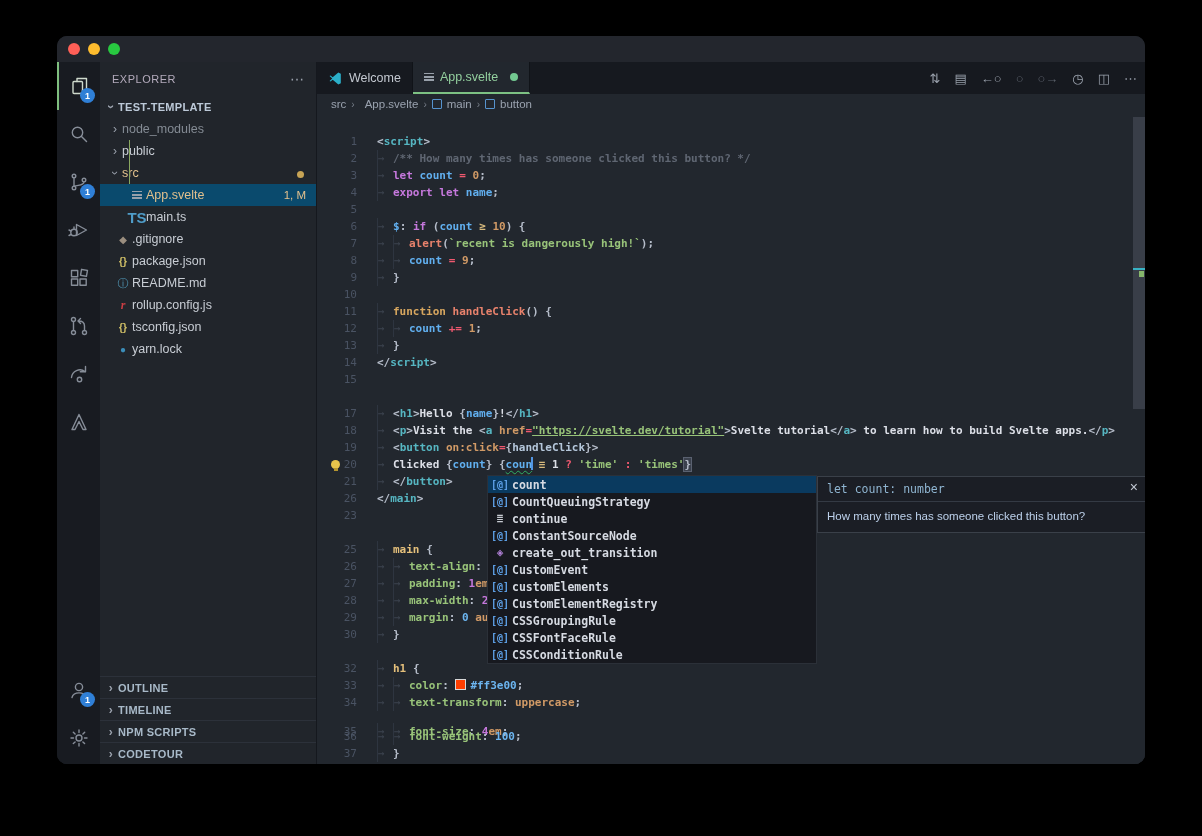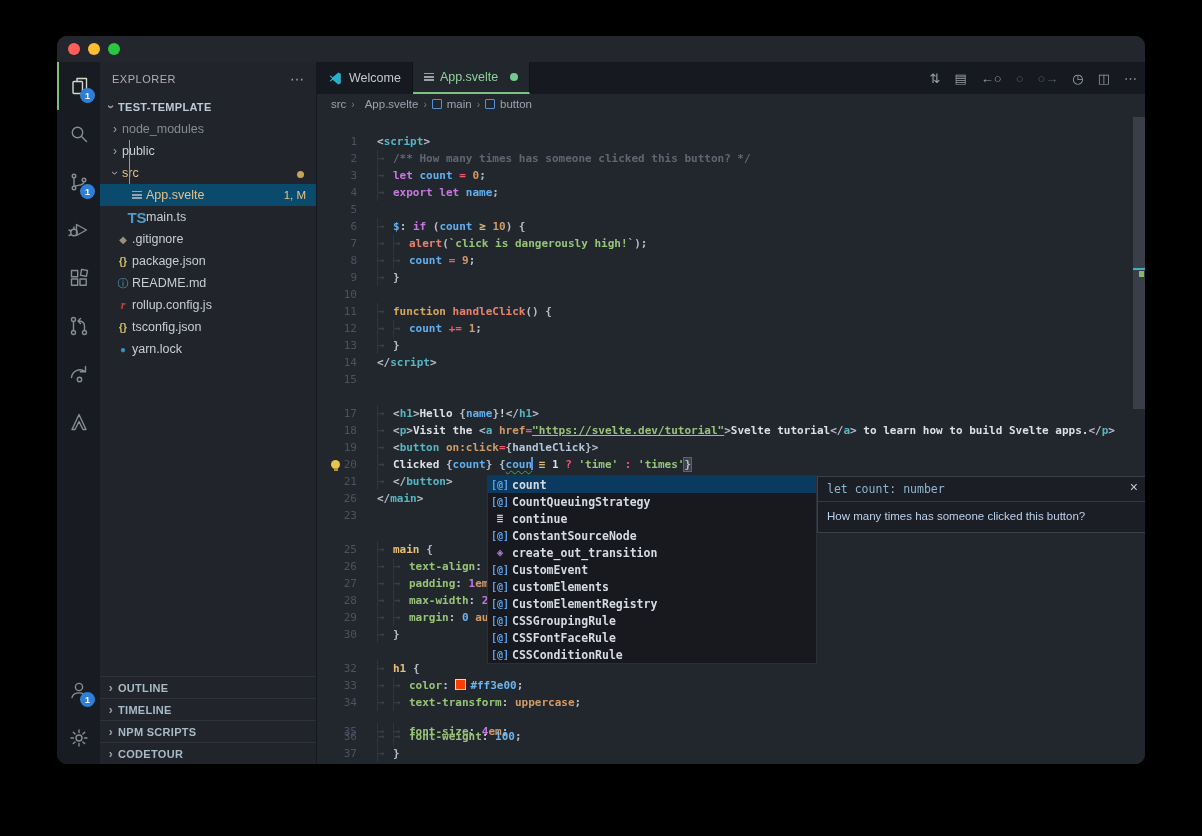--- a/index.html
+++ b/index.html
@@ -334,21 +334,21 @@
           <span class="dclose">×</span>
           <div class="dsig">let count: number</div>
           <div class="ddesc">How many times has someone clicked this button?</div>
         </div>
           <div class="cl" style="top: 19px;"><span class="ln">1</span><span class="cc"><span class="t-pn">&lt;</span><span class="t-tg">script</span><span class="t-pn">&gt;</span></span></div>
           <div class="cl" style="top: 36px;"><span class="ln">2</span><span class="cc"><span class="iu">→</span><span class="t-cm">/** How many times has someone clicked this button? */</span></span></div>
           <div class="cl" style="top: 53px;"><span class="ln">3</span><span class="cc"><span class="iu">→</span><span class="t-kw">let </span><span class="t-vr">count </span><span class="t-op">= </span><span class="t-nm">0</span><span class="t-pn">;</span></span></div>
           <div class="cl" style="top: 70px;"><span class="ln">4</span><span class="cc"><span class="iu">→</span><span class="t-kw">export let </span><span class="t-vr">name</span><span class="t-pn">;</span></span></div>
           <div class="cl" style="top: 87px;"><span class="ln">5</span><span class="cc"><span class="iu"></span></span></div>
           <div class="cl" style="top: 104px;"><span class="ln">6</span><span class="cc"><span class="iu">→</span><span class="t-vr">$</span><span class="t-pn">: </span><span class="t-kw">if </span><span class="t-pn">(</span><span class="t-vr">count </span><span class="t-lg">≥ </span><span class="t-nm">10</span><span class="t-pn">) {</span></span></div>
-          <div class="cl" style="top: 121px;"><span class="ln">7</span><span class="cc"><span class="iu">→</span><span class="iu">→</span><span class="t-fn">alert</span><span class="t-pn">(</span><span class="t-st">`click is dangerously high!`</span><span class="t-pn">);</span></span></div>
+          <div class="cl" style="top: 121px;"><span class="ln">7</span><span class="cc"><span class="iu">→</span><span class="iu">→</span><span class="t-fn">alert</span><span class="t-pn">(</span><span class="t-st">`recent is dangerously high!`</span><span class="t-pn">);</span></span></div>
           <div class="cl" style="top: 138px;"><span class="ln">8</span><span class="cc"><span class="iu">→</span><span class="iu">→</span><span class="t-vr">count </span><span class="t-op">= </span><span class="t-nm">9</span><span class="t-pn">;</span></span></div>
           <div class="cl" style="top: 155px;"><span class="ln">9</span><span class="cc"><span class="iu">→</span><span class="t-pn">}</span></span></div>
           <div class="cl" style="top: 172px;"><span class="ln">10</span><span class="cc"><span class="iu"></span></span></div>
           <div class="cl" style="top: 189px;"><span class="ln">11</span><span class="cc"><span class="iu">→</span><span class="t-sg">function </span><span class="t-fn">handleClick</span><span class="t-pn">() {</span></span></div>
           <div class="cl" style="top: 206px;"><span class="ln">12</span><span class="cc"><span class="iu">→</span><span class="iu">→</span><span class="t-vr">count </span><span class="t-op">+= </span><span class="t-nm">1</span><span class="t-pn">;</span></span></div>
           <div class="cl" style="top: 223px;"><span class="ln">13</span><span class="cc"><span class="iu">→</span><span class="t-pn">}</span></span></div>
           <div class="cl" style="top: 240px;"><span class="ln">14</span><span class="cc"><span class="t-pn">&lt;/</span><span class="t-tg">script</span><span class="t-pn">&gt;</span></span></div>
           <div class="cl" style="top: 257px;"><span class="ln">15</span><span class="cc"></span></div>
           <div class="cl" style="top: 291px;"><span class="ln">17</span><span class="cc"><span class="iu">→</span><span class="t-pn">&lt;</span><span class="t-tg">h1</span><span class="t-pn">&gt;</span><span class="t-tx">Hello </span><span class="t-pn">{</span><span class="t-vr">name</span><span class="t-pn">}</span><span class="t-tx">!</span><span class="t-pn">&lt;/</span><span class="t-tg">h1</span><span class="t-pn">&gt;</span></span></div>
           <div class="cl" style="top: 308px;"><span class="ln">18</span><span class="cc"><span class="iu">→</span><span class="t-pn">&lt;</span><span class="t-tg">p</span><span class="t-pn">&gt;</span><span class="t-tx">Visit the </span><span class="t-pn">&lt;</span><span class="t-tg">a </span><span class="t-at">href</span><span class="t-op">=</span><span class="t-st t-lk">"https://svelte.dev/tutorial"</span><span class="t-pn">&gt;</span><span class="t-tx">Svelte tutorial</span><span class="t-pn">&lt;/</span><span class="t-tg">a</span><span class="t-pn">&gt;</span><span class="t-tx"> to learn how to build Svelte apps.</span><span class="t-pn">&lt;/</span><span class="t-tg">p</span><span class="t-pn">&gt;</span></span></div>

